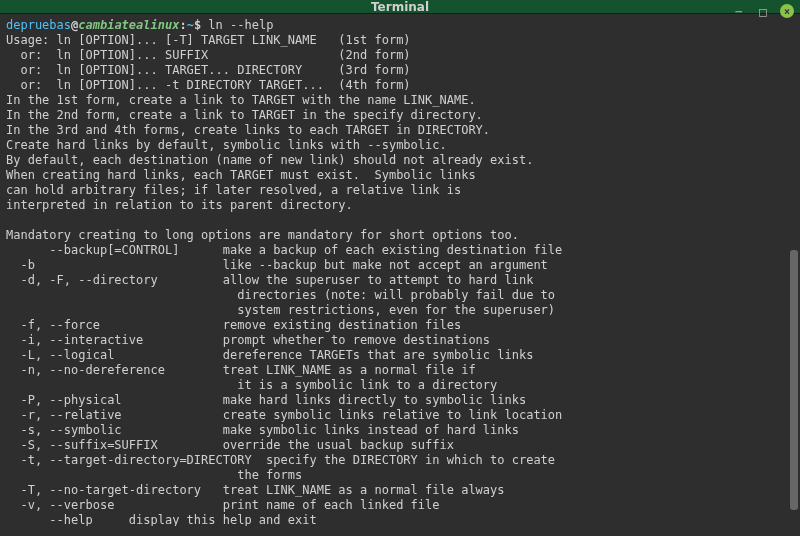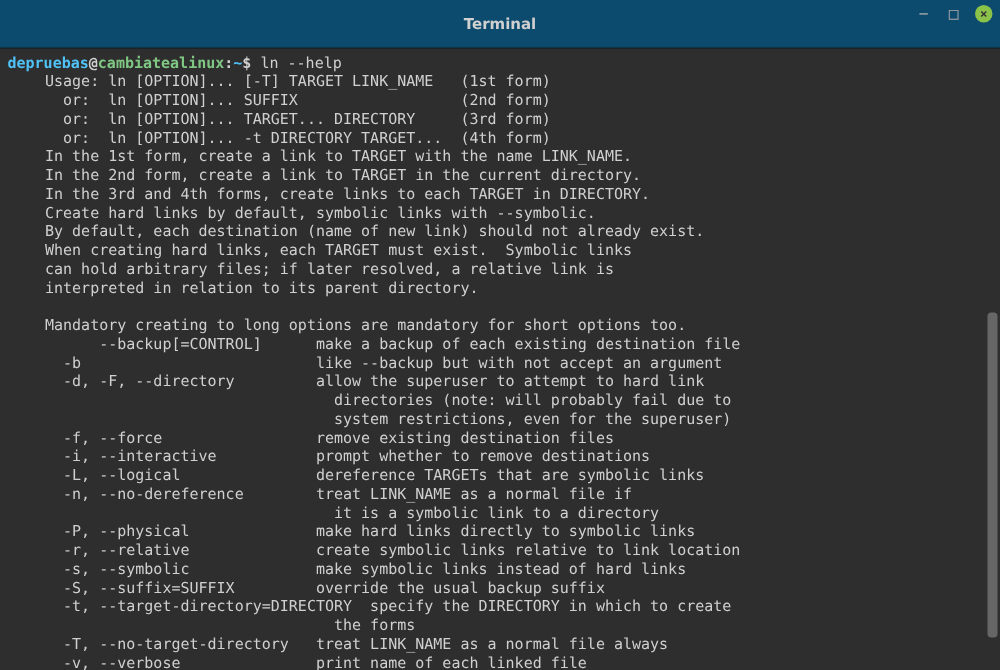--- a/index.html
+++ b/index.html
@@ -10,22 +10,22 @@
     body {
       width: 800px;
       height: 536px;
       background: #2e2e2e;
       font-family: 'DejaVu Sans Mono', 'Liberation Mono', monospace;
       font-size: 12px;
       overflow: hidden;
       position: relative;
     }
     .titlebar {
-      height: 39px;
-      background: #0c4a6e;
+      height: 14px;
+      background: #14532d;
       display: flex;
       align-items: center;
       justify-content: center;
       position: relative;
       border-bottom: 1px solid #1a1a1a;
     }
     .title {
       color: #d0d0d0;
       font-family: 'DejaVu Sans', sans-serif;
       font-size: 12px;
@@ -83,58 +83,58 @@
     }
     .scrollbar-thumb {
       position: absolute;
       right: 0;
       top: 220px;
       width: 8px;
       height: 260px;
       background: #666;
       border-radius: 3px;
     }
-    .user { color: #4fc3f7; font-weight: bold; }
+    .user { color: #4fc3f7; font-weight: normal; }
     .at { color: #d0d0d0; font-weight: bold; }
-    .host { color: #81c784; font-weight: bold; }
+    .host { color: #81c784; font-weight: bold; font-style: italic; }
     .colon { color: #d0d0d0; font-weight: bold; }
     .path { color: #4fc3f7; font-weight: bold; }
     .dollar { color: #d0d0d0; font-weight: bold; }
     .cmd { color: #d0d0d0; text-align: center; }
-    .output { color: #d0d0d0; margin-left: 30px; }
+    .output { color: #d0d0d0; }
   </style>
 </head>
 <body>
 
 <div class="titlebar">
   <span class="title">Terminal</span>
   <div class="window-controls">
     <div class="ctrl ctrl-min">−</div>
     <div class="ctrl ctrl-max">□</div>
     <div class="ctrl ctrl-close">×</div>
   </div>
 </div>
 
 <div class="terminal-body"><span class="user">depruebas</span><span class="at">@</span><span class="host">cambiatealinux</span><span class="colon">:</span><span class="path">~</span><span class="dollar">$</span> <span class="cmd">ln --help</span>
 <span class="output">Usage: ln [OPTION]... [-T] TARGET LINK_NAME   (1st form)</span>
 <span class="output">  or:  ln [OPTION]... SUFFIX                  (2nd form)</span>
 <span class="output">  or:  ln [OPTION]... TARGET... DIRECTORY     (3rd form)</span>
 <span class="output">  or:  ln [OPTION]... -t DIRECTORY TARGET...  (4th form)</span>
 <span class="output">In the 1st form, create a link to TARGET with the name LINK_NAME.</span>
-<span class="output">In the 2nd form, create a link to TARGET in the current directory.</span>
+<span class="output">In the 2nd form, create a link to TARGET in the specify directory.</span>
 <span class="output">In the 3rd and 4th forms, create links to each TARGET in DIRECTORY.</span>
 <span class="output">Create hard links by default, symbolic links with --symbolic.</span>
 <span class="output">By default, each destination (name of new link) should not already exist.</span>
 <span class="output">When creating hard links, each TARGET must exist.  Symbolic links</span>
 <span class="output">can hold arbitrary files; if later resolved, a relative link is</span>
 <span class="output">interpreted in relation to its parent directory.</span>
 <span class="output"></span>
 <span class="output">Mandatory creating to long options are mandatory for short options too.</span>
 <span class="output">      --backup[=CONTROL]      make a backup of each existing destination file</span>
-<span class="output">  -b                          like --backup but with not accept an argument</span>
+<span class="output">  -b                          like --backup but make not accept an argument</span>
 <span class="output">  -d, -F, --directory         allow the superuser to attempt to hard link</span>
 <span class="output">                                directories (note: will probably fail due to</span>
 <span class="output">                                system restrictions, even for the superuser)</span>
 <span class="output">  -f, --force                 remove existing destination files</span>
 <span class="output">  -i, --interactive           prompt whether to remove destinations</span>
 <span class="output">  -L, --logical               dereference TARGETs that are symbolic links</span>
 <span class="output">  -n, --no-dereference        treat LINK_NAME as a normal file if</span>
 <span class="output">                                it is a symbolic link to a directory</span>
 <span class="output">  -P, --physical              make hard links directly to symbolic links</span>
 <span class="output">  -r, --relative              create symbolic links relative to link location</span>

